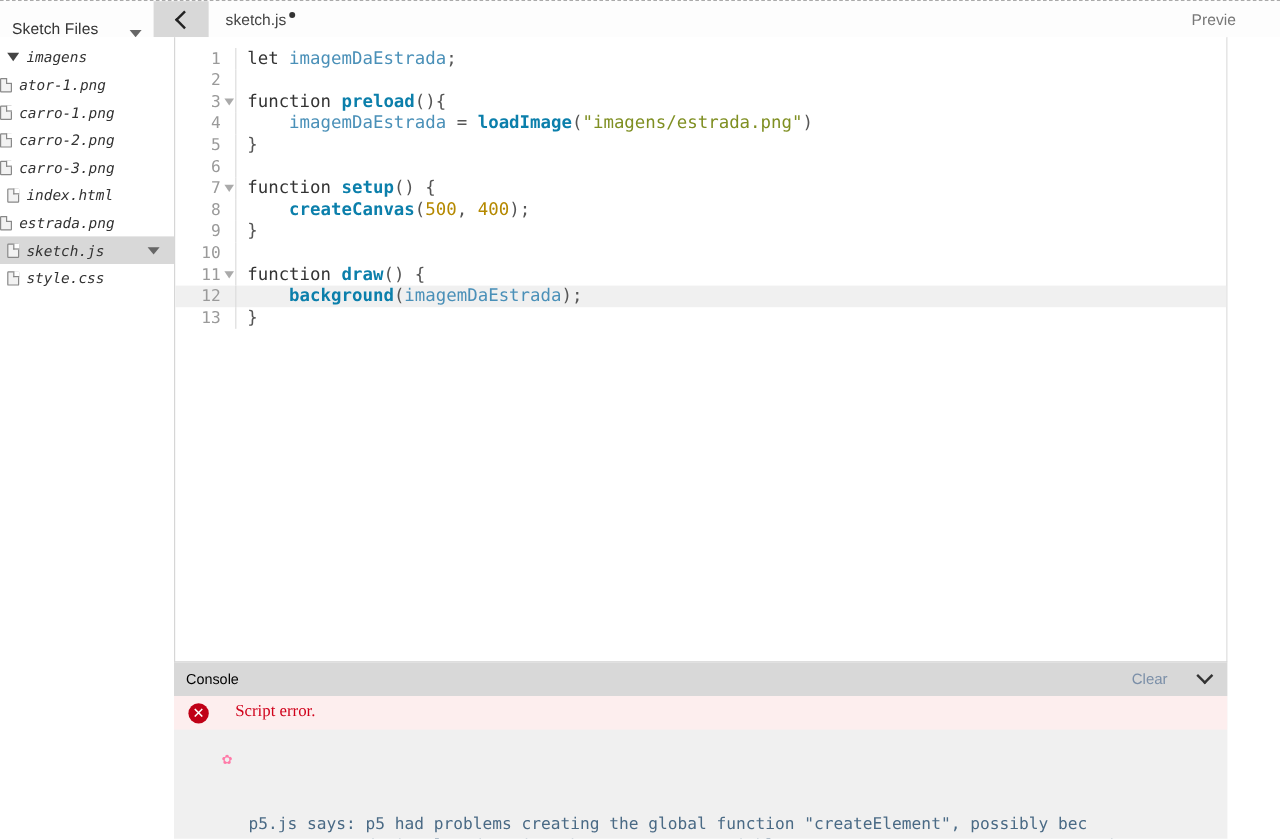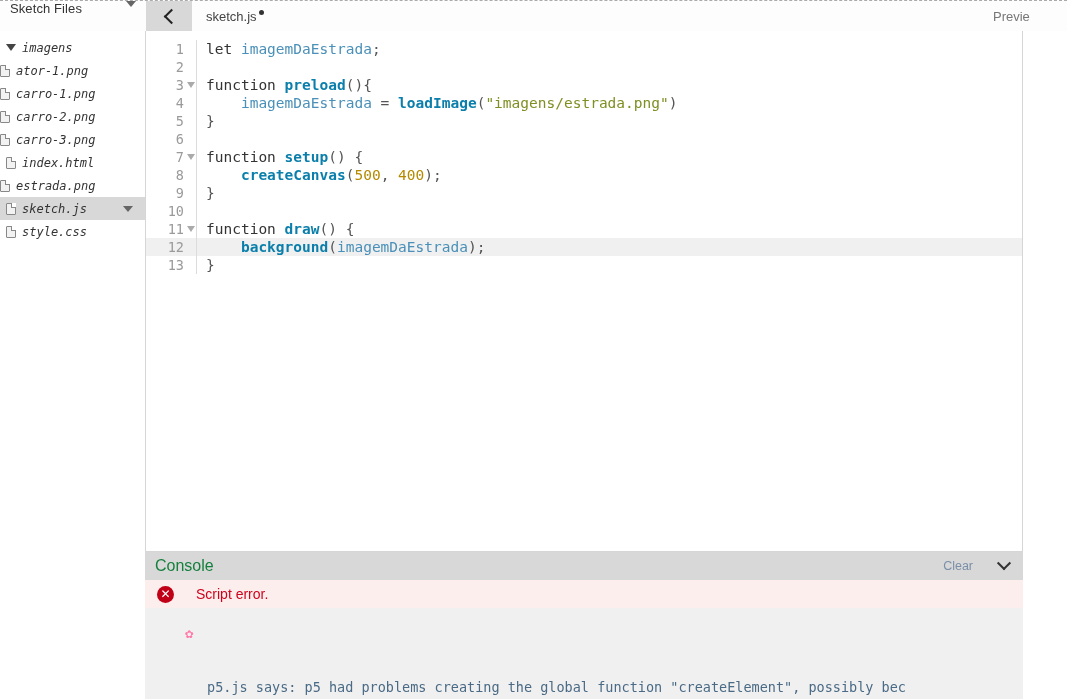--- a/index.html
+++ b/index.html
@@ -25,24 +25,24 @@
     position: absolute;
     top: 0; left: 0;
     width: 1067px;
     height: 30px;
     background: #fdfdfd;
     display: flex;
     align-items: stretch;
   }
 
   .sketch-files-btn {
-    width: 146px;
+    width: 128px;
     height: 30px;
     display: flex;
-    align-items: flex-start;
+    align-items: flex-end;
     padding: 0 10px 0 10px;
     background: #fdfdfd;
     cursor: pointer;
   }
   .sketch-files-label {
     font-size: 13px;
     color: #333333;
     flex: 1;
     letter-spacing: 0.1px;
   }
@@ -249,22 +249,22 @@
     top: 551px;
     left: 145px;
     width: 878px;
     height: 28px;
     background: #d8d8d8;
     display: flex;
     align-items: center;
     padding: 0 14px 0 10px;
   }
   .console-title {
-    font-size: 16px;
-    color: #15803d;
+    font-size: 12px;
+    color: #000000;
     flex: 1;
   }
   .clear-btn {
     font-size: 12.5px;
     color: #7b8fa8;
     margin-right: 26px;
     cursor: pointer;
   }
   .chev-down {
     width: 10px; height: 10px;
@@ -300,21 +300,21 @@
     font-weight: bold;
     display: flex;
     align-items: center;
     justify-content: center;
     flex: none;
     font-family: "DejaVu Sans", sans-serif;
     line-height: 1;
   }
   .err-text {
     margin-left: 22px;
-    font-family: Liberation Sans, sans-serif;
+    font-family: Liberation Serif, serif;
     font-size: 14px;
     color: #d0021b;
   }
 
   .msg-block {
     padding: 16px 0 0 36px;
     font-family: "DejaVu Sans Mono", "Liberation Mono", monospace;
     font-size: 13.5px;
     line-height: 18px;
     color: #4a6a85;

